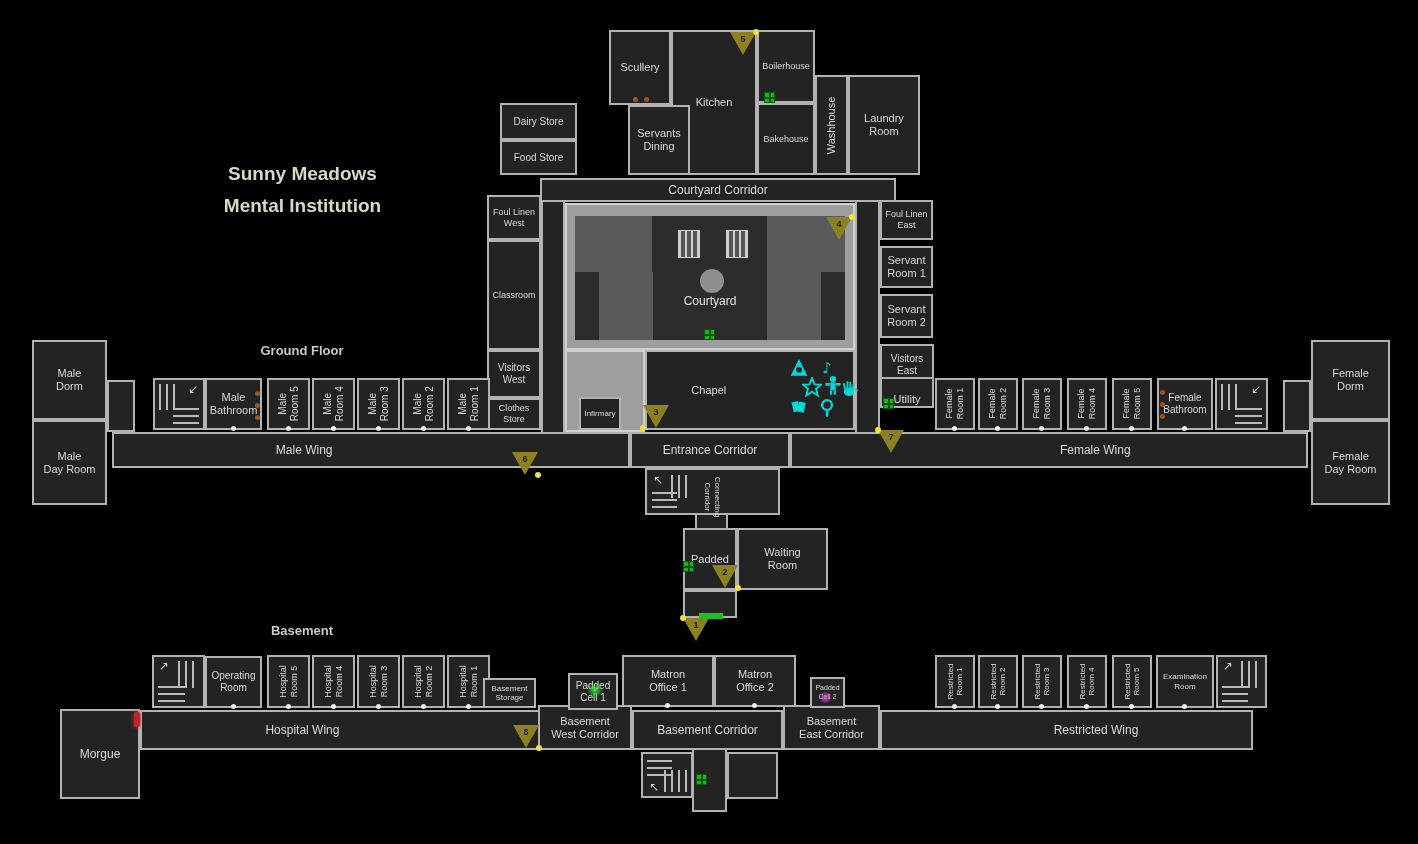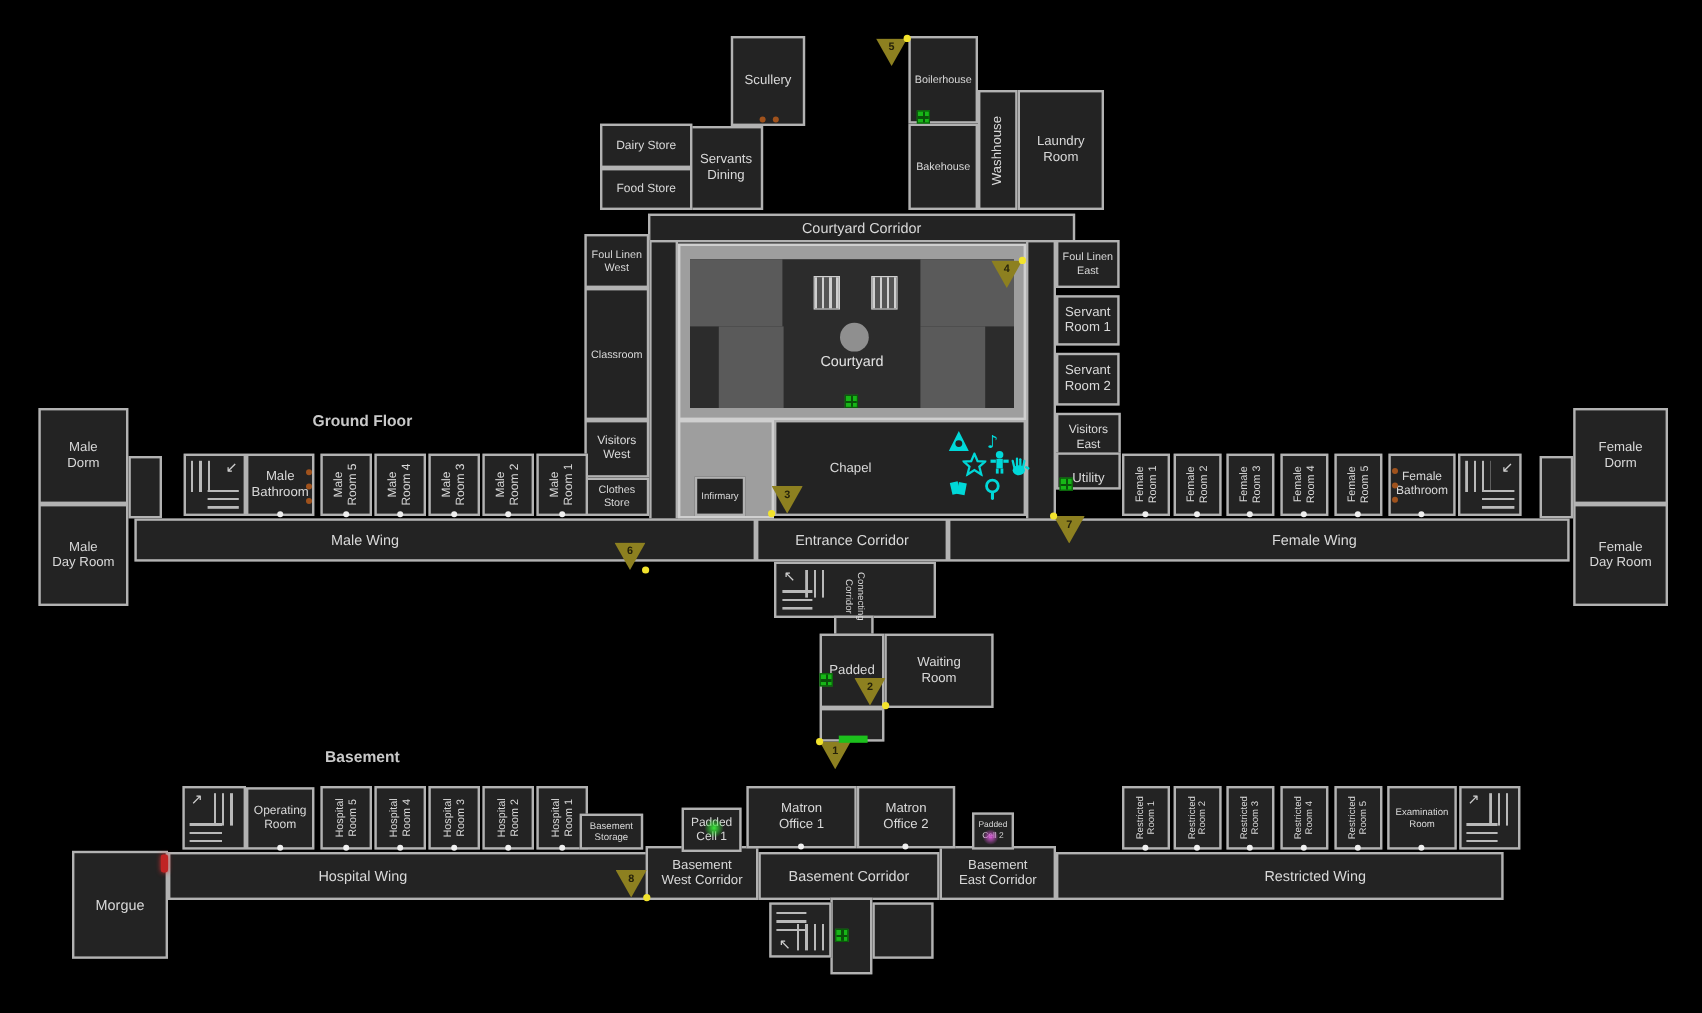--- a/index.html
+++ b/index.html
@@ -40,20 +40,22 @@
   .bench{position:absolute;border:1px solid #cfcfcf;
        background:repeating-linear-gradient(90deg,#cfcfcf 0 2px,#555 2px 6px);}
   .entr-door{position:absolute;background:#1cc01c;}
   .red-ic{position:absolute;width:6px;height:15px;background:#c02424;border-radius:2px;
        box-shadow:0 0 4px #d03030;}
 </style>
 </head>
 <body>
 
 <div id="map">
+  <div class="ttl">Sunny Meadows
+Mental Institution</div>
   <div class="floor-lbl" style="left:202px;top:343px;">Ground Floor</div>
   <div class="floor-lbl" style="left:202px;top:623px;">Basement</div>
 <div class="corridor" style="left: 540px; top: 178px; width: 356px; height: 24px; padding-left: 32px;">
       <div class="clbl" style="left: 50%;">Courtyard Corridor</div>
     </div>
     <div class="corridor" style="left: 541px; top: 200px; width: 24px; height: 234px;"></div>
     <div class="corridor" style="left: 855px; top: 200px; width: 25px; height: 234px;"></div>
     <div class="corridor" style="left: 630px; top: 432px; width: 160px; height: 36px;">
       <div class="clbl" style="left: 50%;">Entrance Corridor</div>
     </div>
@@ -86,24 +88,27 @@
       <div class="clbl" style="left: 50%; font-size: 11px;">Basement
 East Corridor</div>
     </div>
     <div class="corridor" style="left: 880px; top: 710px; width: 373px; height: 40px;">
       <div class="clbl" style="left: 58%;">Restricted Wing</div>
     </div>
     <div class="corridor" style="left: 692px; top: 748px; width: 35px; height: 64px;"></div>
     <div class="room" style="left: 609px; top: 30px; width: 62px; height: 75px;">
       <span class="rlbl">Scullery</span>
     </div>
+    <div class="room" style="left: 671px; top: 30px; width: 86px; height: 145px;">
+      <span class="rlbl">Kitchen</span>
+    </div>
     <div class="room" style="left: 757px; top: 30px; width: 58px; height: 73px; font-size: 9px;">
       <span class="rlbl">Boilerhouse</span>
     </div>
-    <div class="room" style="left: 574px; top: 105px; width: 62px; height: 70px;">
+    <div class="room" style="left: 628px; top: 105px; width: 62px; height: 70px;">
       <span class="rlbl">Servants
 Dining</span>
     </div>
     <div class="room" style="left: 757px; top: 103px; width: 58px; height: 72px; font-size: 9px;">
       <span class="rlbl">Bakehouse</span>
     </div>
     <div class="room" style="left: 815px; top: 75px; width: 33px; height: 100px;">
       <span class="rlbl vert">Washhouse</span>
     </div>
     <div class="room" style="left: 848px; top: 75px; width: 72px; height: 100px;">

